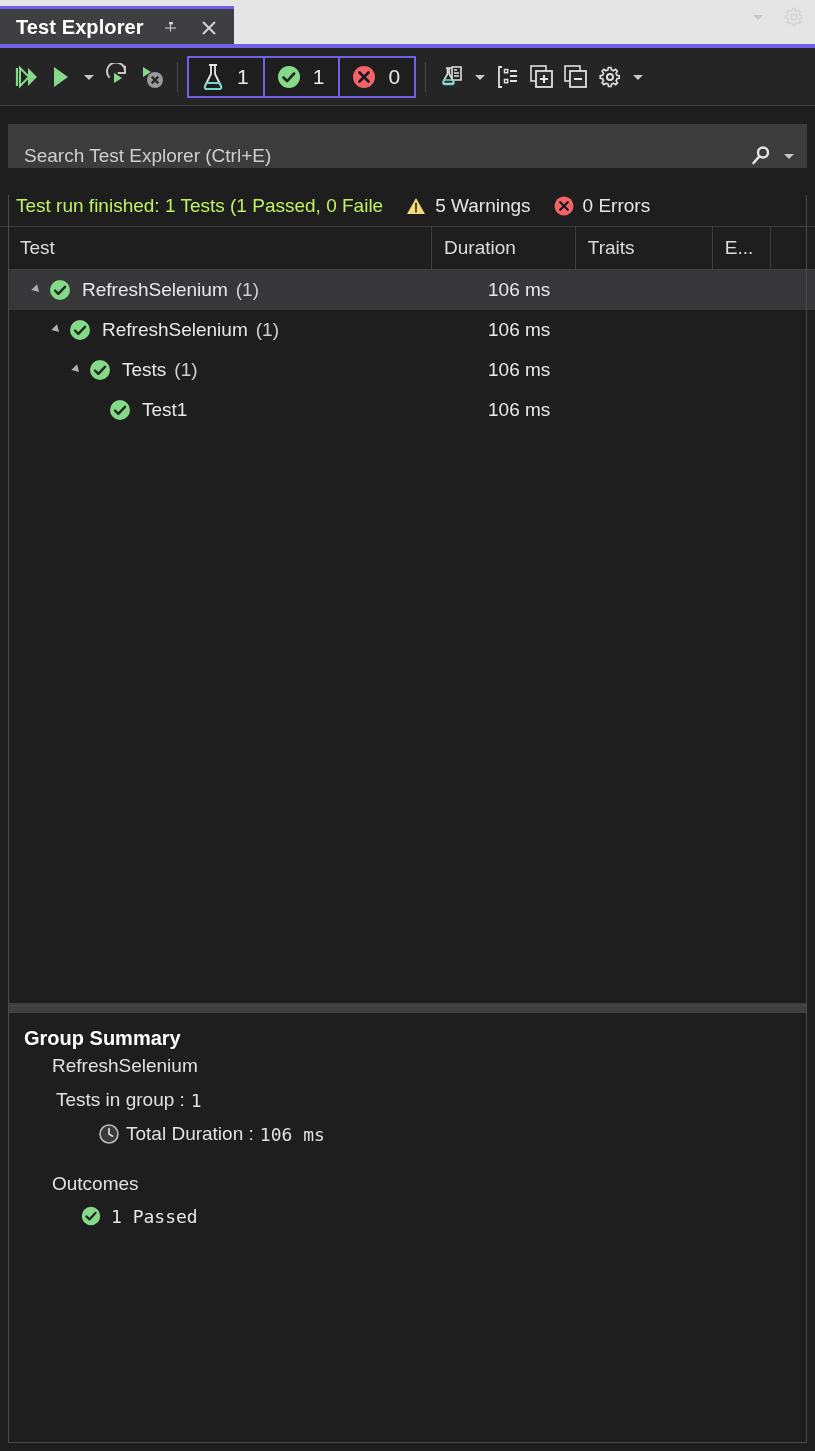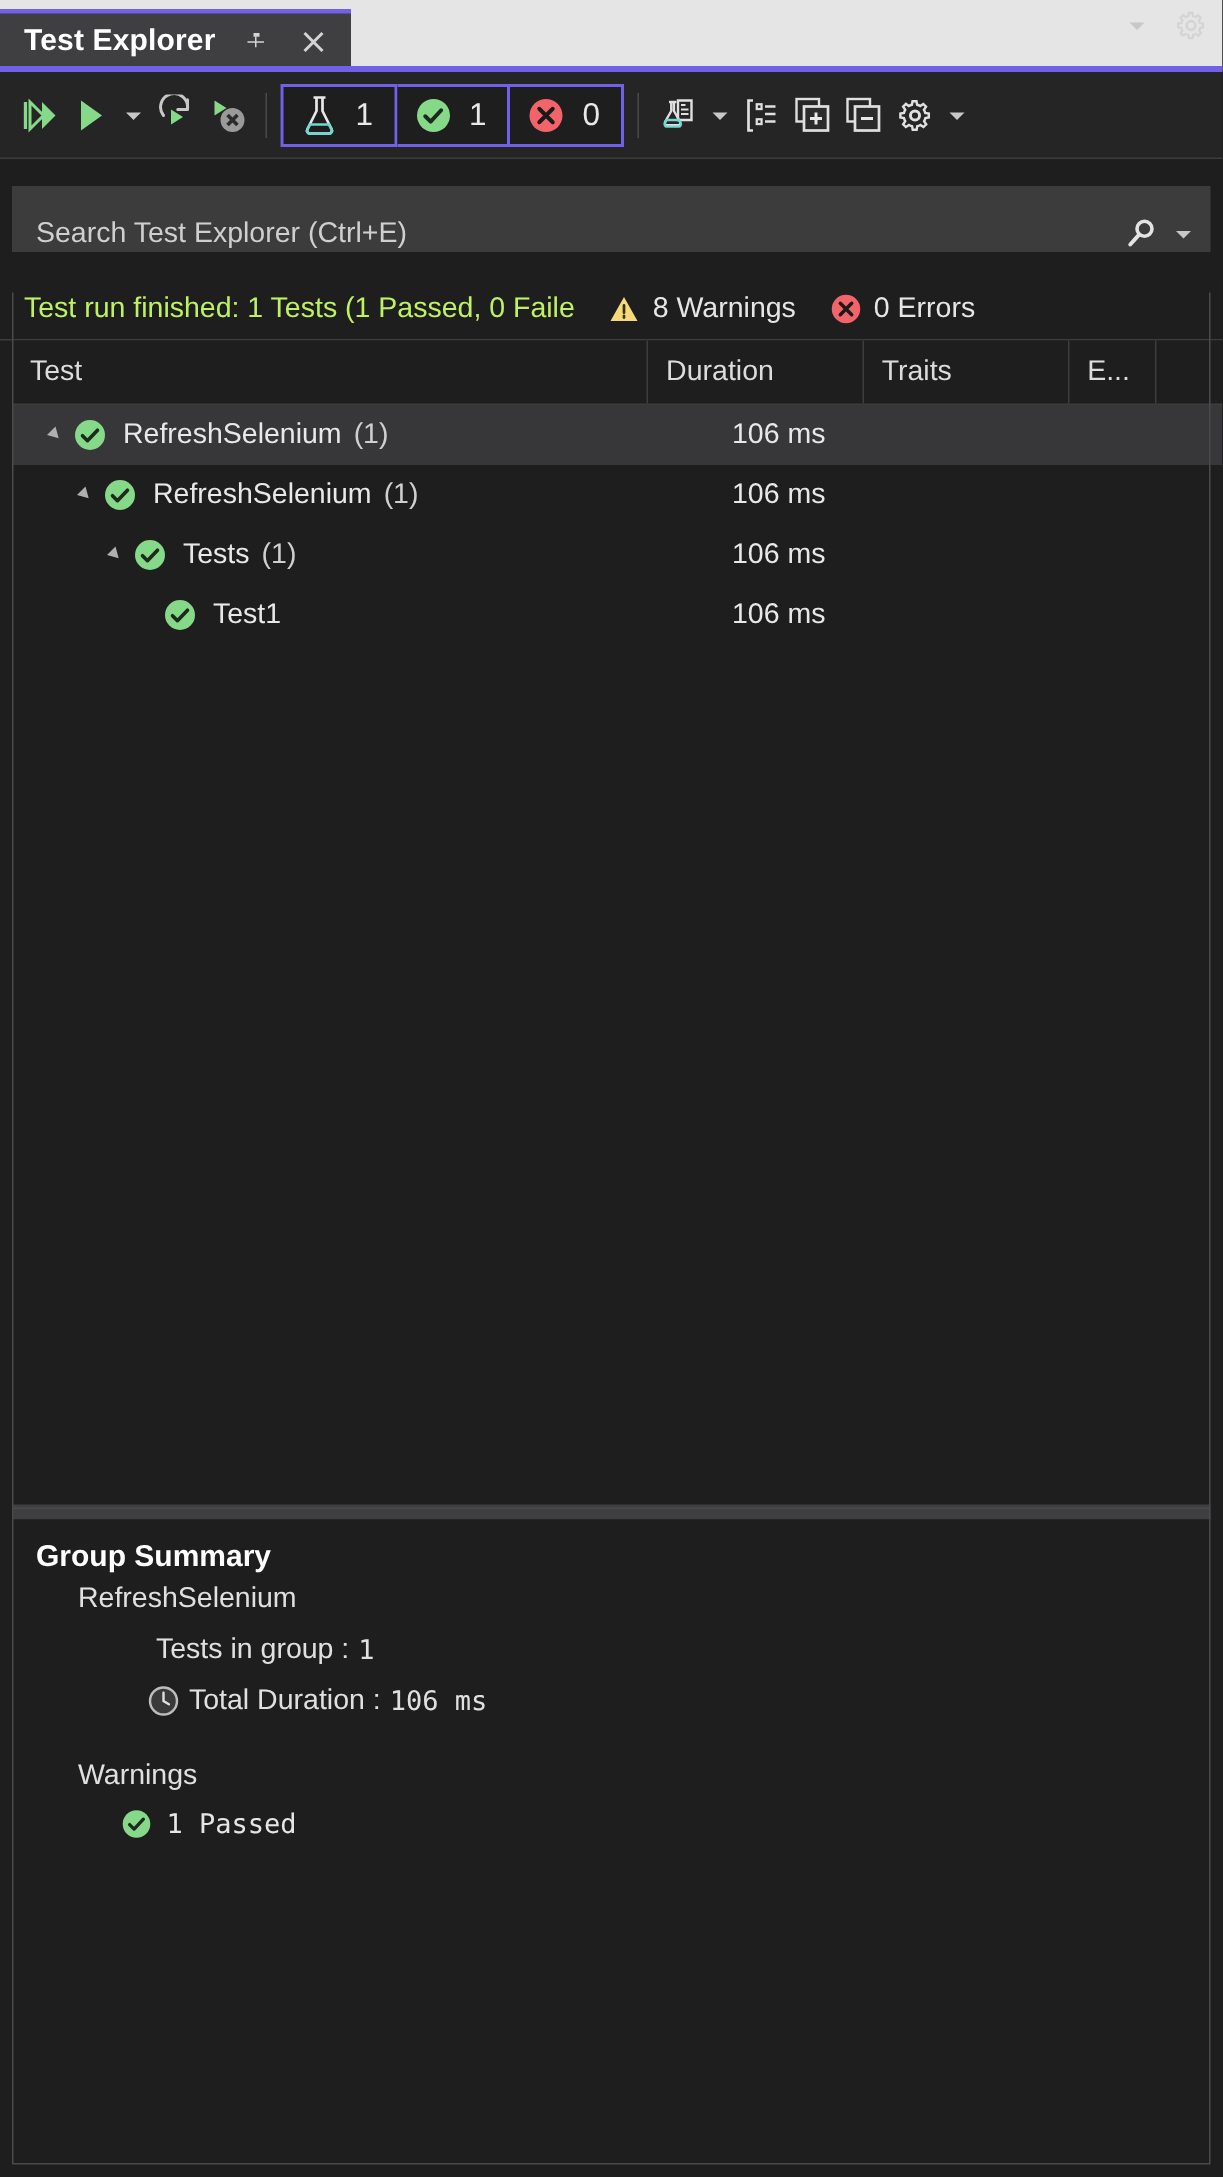--- a/index.html
+++ b/index.html
@@ -260,21 +260,21 @@
   }
   .sum-group {
     font-size: 19px;
     color: #e0e0e0;
     margin-left: 28px;
     margin-bottom: 12px;
   }
   .sum-line {
     font-size: 19px;
     color: #e0e0e0;
-    margin-left: 80px;
+    margin-left: 32px;
     margin-bottom: 12px;
     display: flex;
     align-items: center;
     gap: 6px;
   }
   .sum-line.indent2 { margin-left: 74px; }
   .mono {
     font-family: "DejaVu Sans Mono", monospace;
     font-size: 18px;
   }
@@ -490,21 +490,21 @@
 
 <div class="statusrow">
   <span class="status-text">Test run finished: 1 Tests (1 Passed, 0 Faile</span>
   <span class="status-item">
     <span>
       <svg width="22" height="22" viewBox="0 0 22 22">
         <path d="M11 3l9 16H2z" fill="#f5d97a"></path>
         <path d="M11 8.5v5M11 15.5v1.2" stroke="#3a2f00" stroke-width="1.8" stroke-linecap="round"></path>
       </svg>
     </span>
-    <span>8 Warnings</span>
+    <span>5 Warnings</span>
   </span>
   <span class="status-item">
     <span>
       <svg width="22" height="22" viewBox="0 0 22 22">
         <circle cx="11" cy="11" r="9.5" fill="#f2646a"></circle>
         <path d="M7.2 7.2l7.6 7.6M14.8 7.2l-7.6 7.6" stroke="#1a1a1a" stroke-width="2.3" stroke-linecap="round"></path>
       </svg>
     </span>
     <span>0 Errors</span>
   </span>
@@ -608,21 +608,21 @@
   <div class="sum-line indent2">
     <span>
       <svg width="22" height="22" viewBox="0 0 22 22">
         <circle cx="11" cy="11" r="9" fill="#3a3a3a" stroke="#bdbdbd" stroke-width="1.6"></circle>
         <path d="M11 5.5V11l3.6 2.2" stroke="#e0e0e0" stroke-width="1.6" fill="none" stroke-linecap="round"></path>
       </svg>
     </span>
     <span>Total Duration :</span>
     <span class="mono">106 ms</span>
   </div>
-  <div class="sum-section">Warnings</div>
+  <div class="sum-section">Outcomes</div>
   <div class="sum-outcome">
     <span>
       <svg width="22" height="22" viewBox="0 0 22 22">
         <circle cx="11" cy="11" r="9.2" fill="#86d989"></circle>
         <path d="M6.4 11.4l3 3 6.2-6.6" stroke="#1d2b1d" stroke-width="2.2" fill="none" stroke-linecap="round" stroke-linejoin="round"></path>
       </svg>
     </span>
     <span class="outcome-text">1 Passed</span>
   </div>
 </div>

